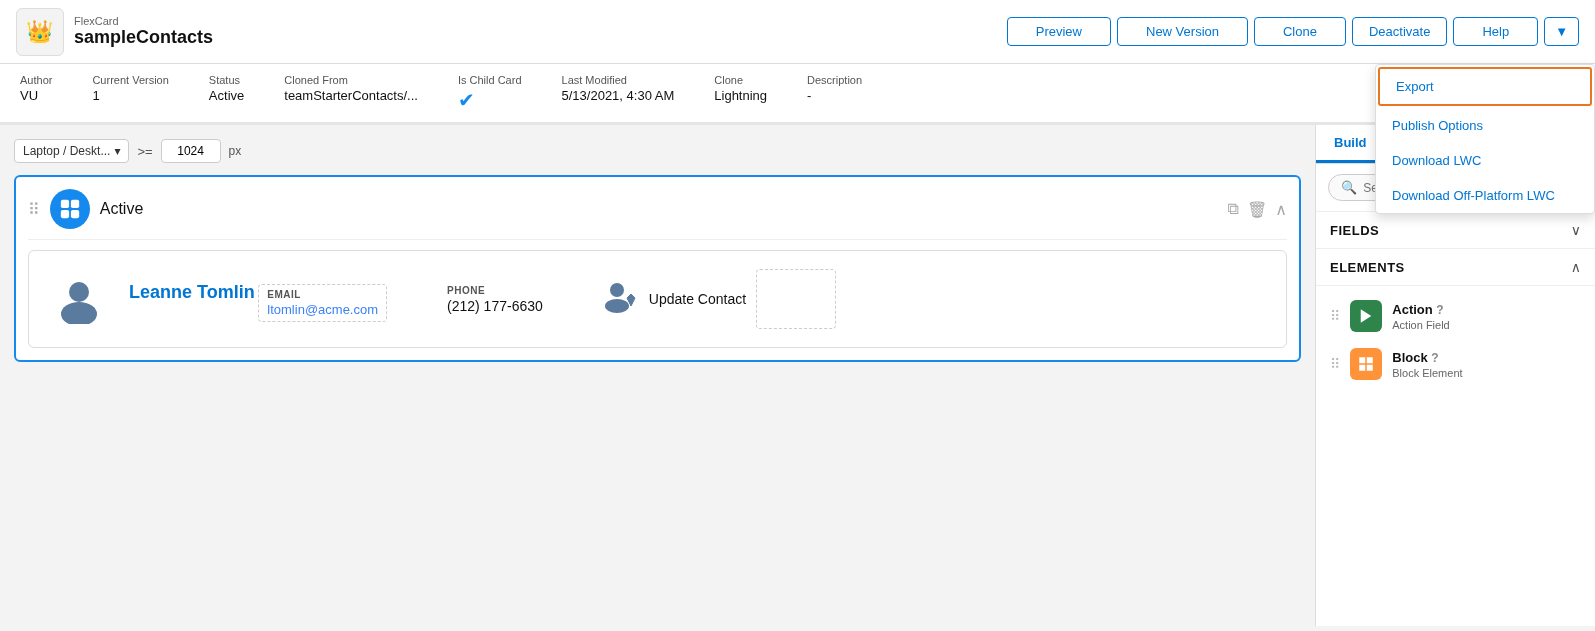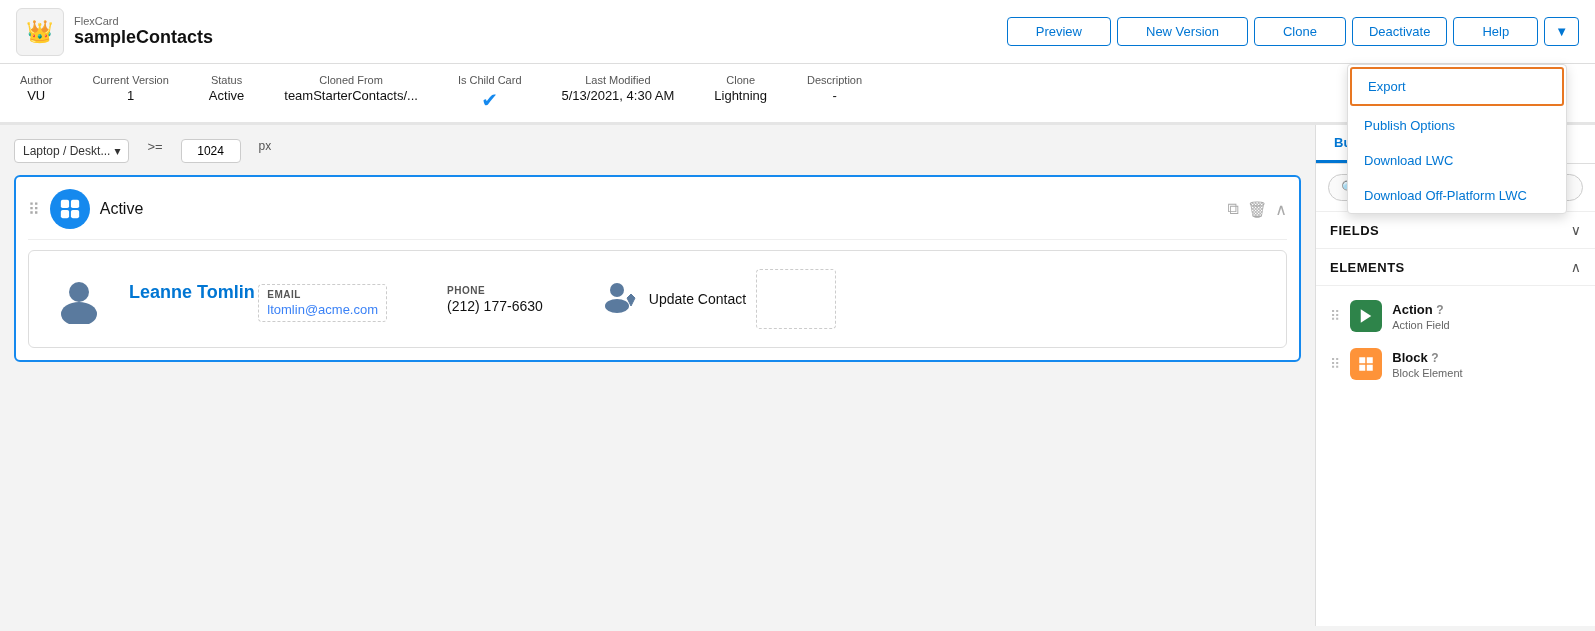--- a/index.html
+++ b/index.html
@@ -63,43 +63,42 @@
     }
 
     
     .meta-bar {
       background: #fff;
       border-bottom: 3px solid #e5e5e5;
       padding: 10px 20px;
       display: flex;
       gap: 40px;
       align-items: flex-start;
-      text-align: center;
     }
     .meta-item { display: flex; flex-direction: column; gap: 2px; }
     .meta-label { font-size: 11px; color: #555; font-weight: 500; }
     .meta-value { font-size: 13px; color: #111; }
 
     
     .main-area {
       display: flex;
       height: calc(631px - 64px - 66px);
     }
 
     
     .left-panel {
       flex: 1;
       padding: 14px;
       background: #f3f3f3;
       overflow: hidden;
     }
     .toolbar-bar {
       display: flex;
-      align-items: flex-start;
-      gap: 18px;
+      align-items: center;
+      gap: 8px;
       margin-bottom: 12px;
     }
     .device-select {
       display: flex;
       align-items: center;
       gap: 4px;
       border: 1px solid #ccc;
       background: #fff;
       padding: 4px 8px;
       border-radius: 4px;
@@ -281,21 +280,21 @@
       color: #fff;
       font-size: 16px;
     }
     .element-text { display: flex; flex-direction: column; gap: 2px; }
     .element-name { font-size: 13px; font-weight: 600; color: #111; }
     .element-sub { font-size: 11px; color: #666; }
     .help-icon { color: #888; font-size: 12px; }
     .dropdown-menu {
       position: absolute;
       top: 64px;
-      right: 28px;
+      right: 0;
       width: 220px;
       background: #fff;
       border: 1px solid #ddd;
       border-radius: 4px;
       box-shadow: 0 4px 12px rgba(0,0,0,0.15);
       z-index: 100;
     }
     .dropdown-item {
       padding: 10px 16px;
       font-size: 13px;

